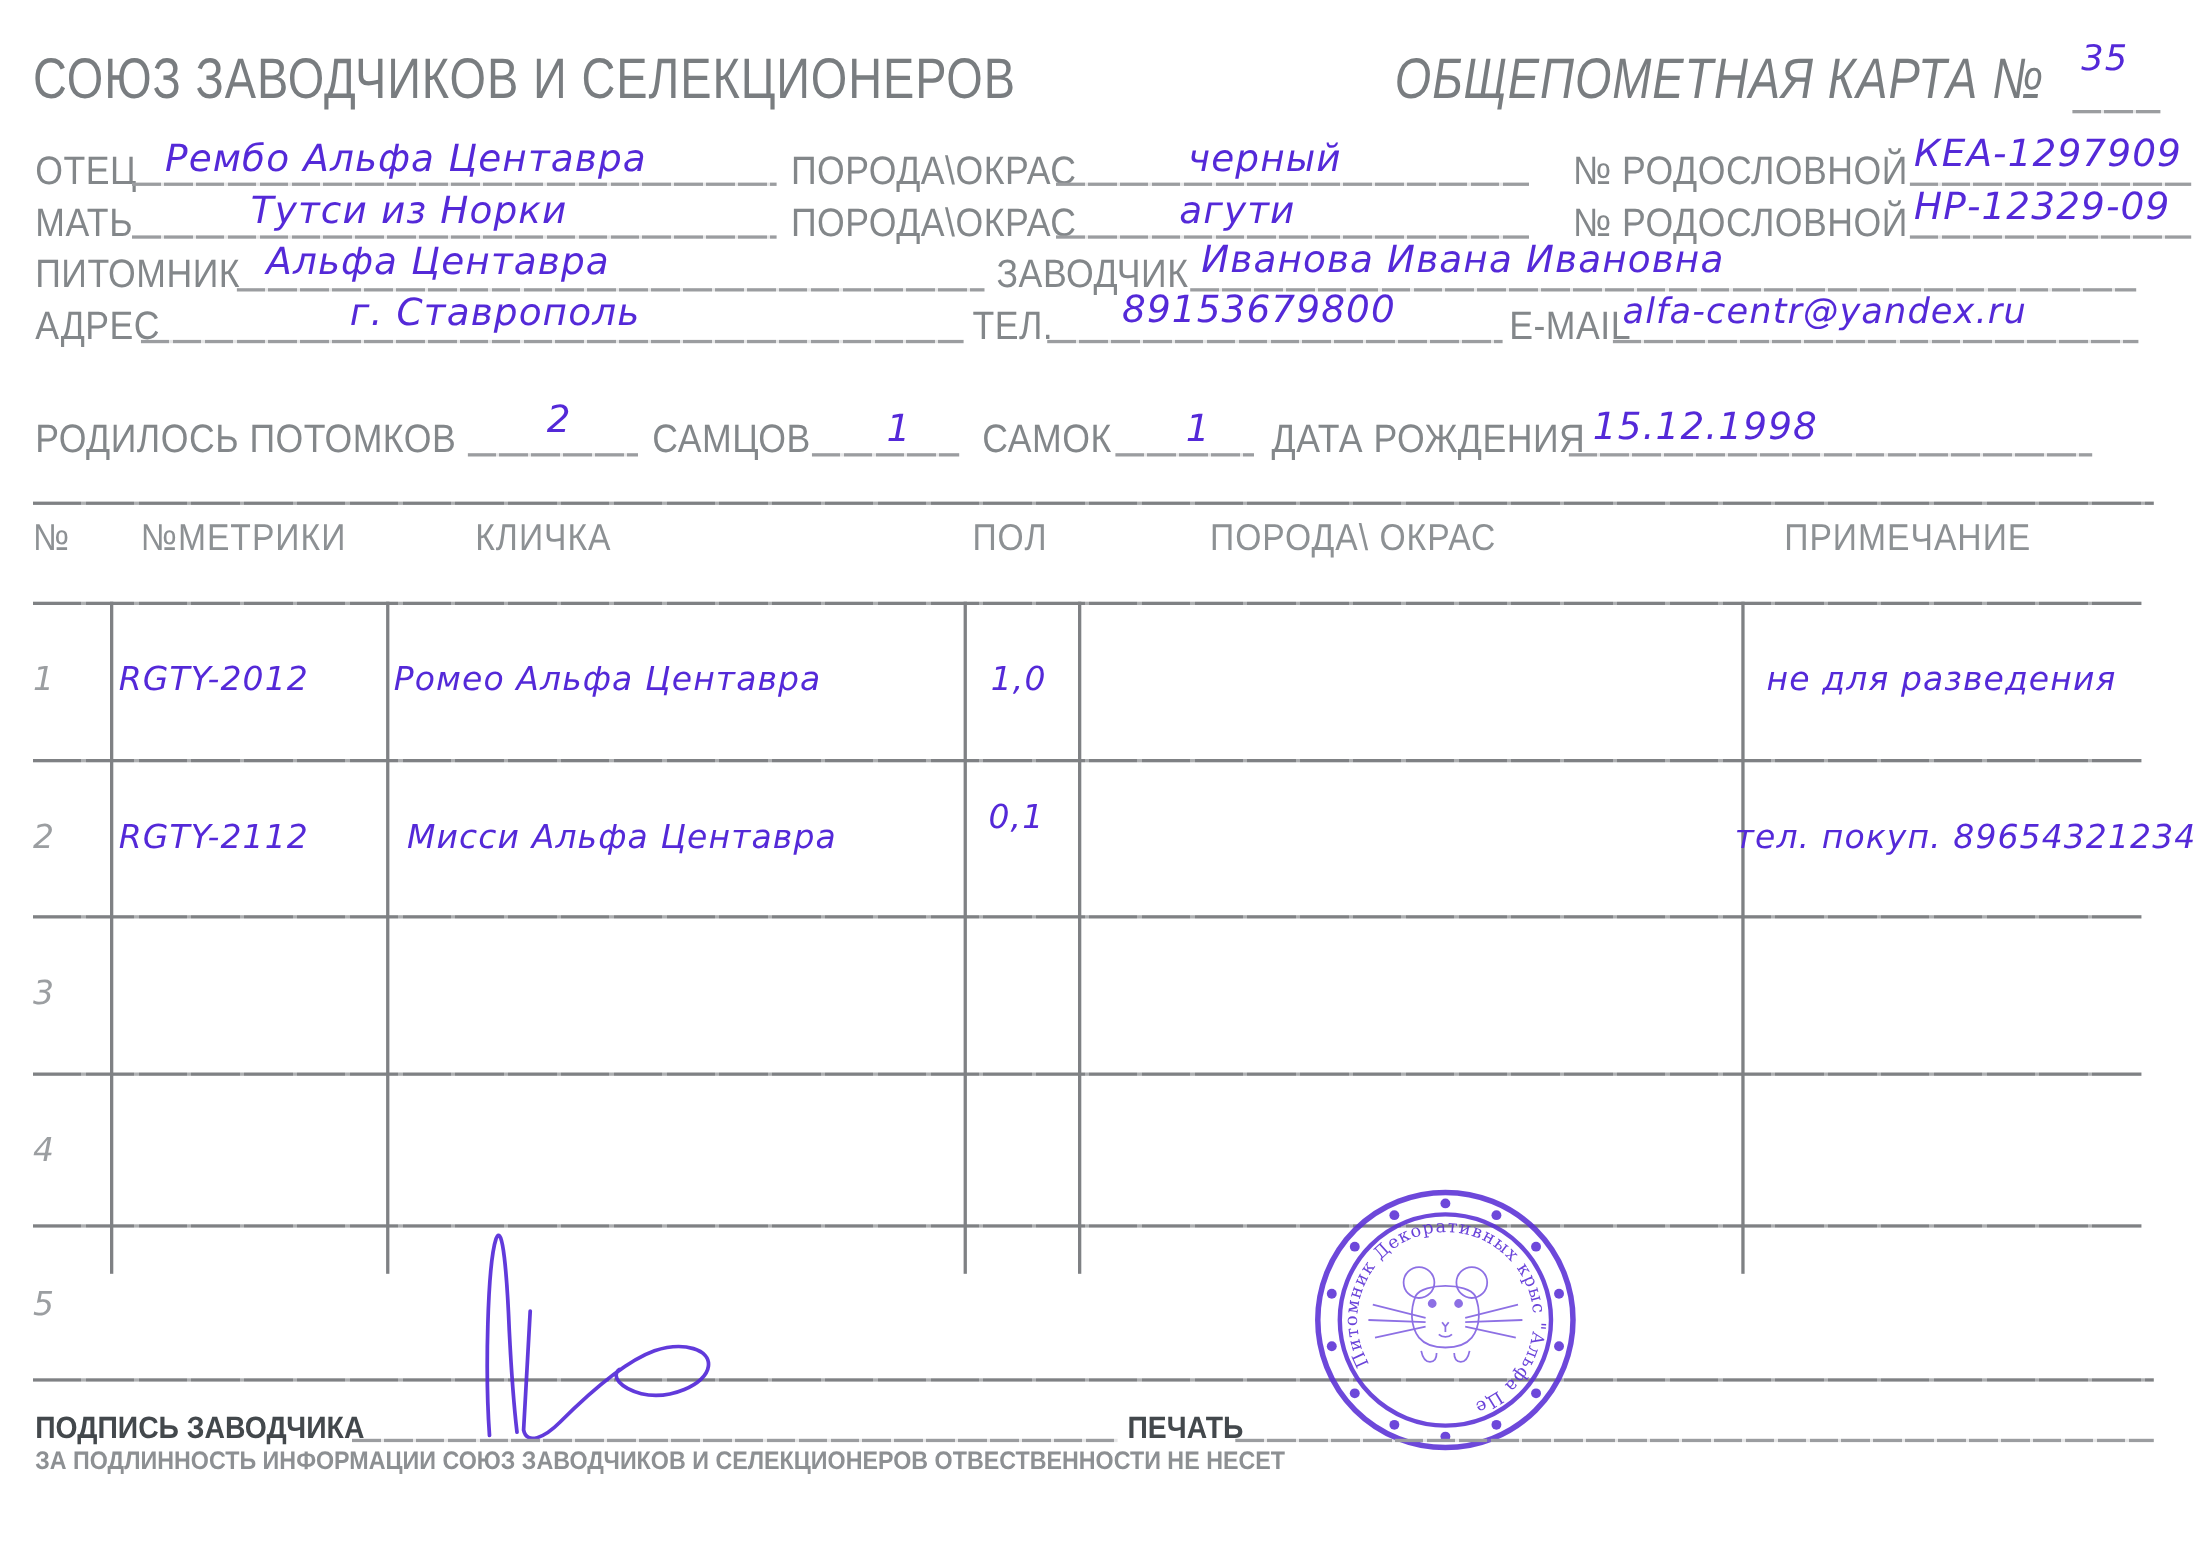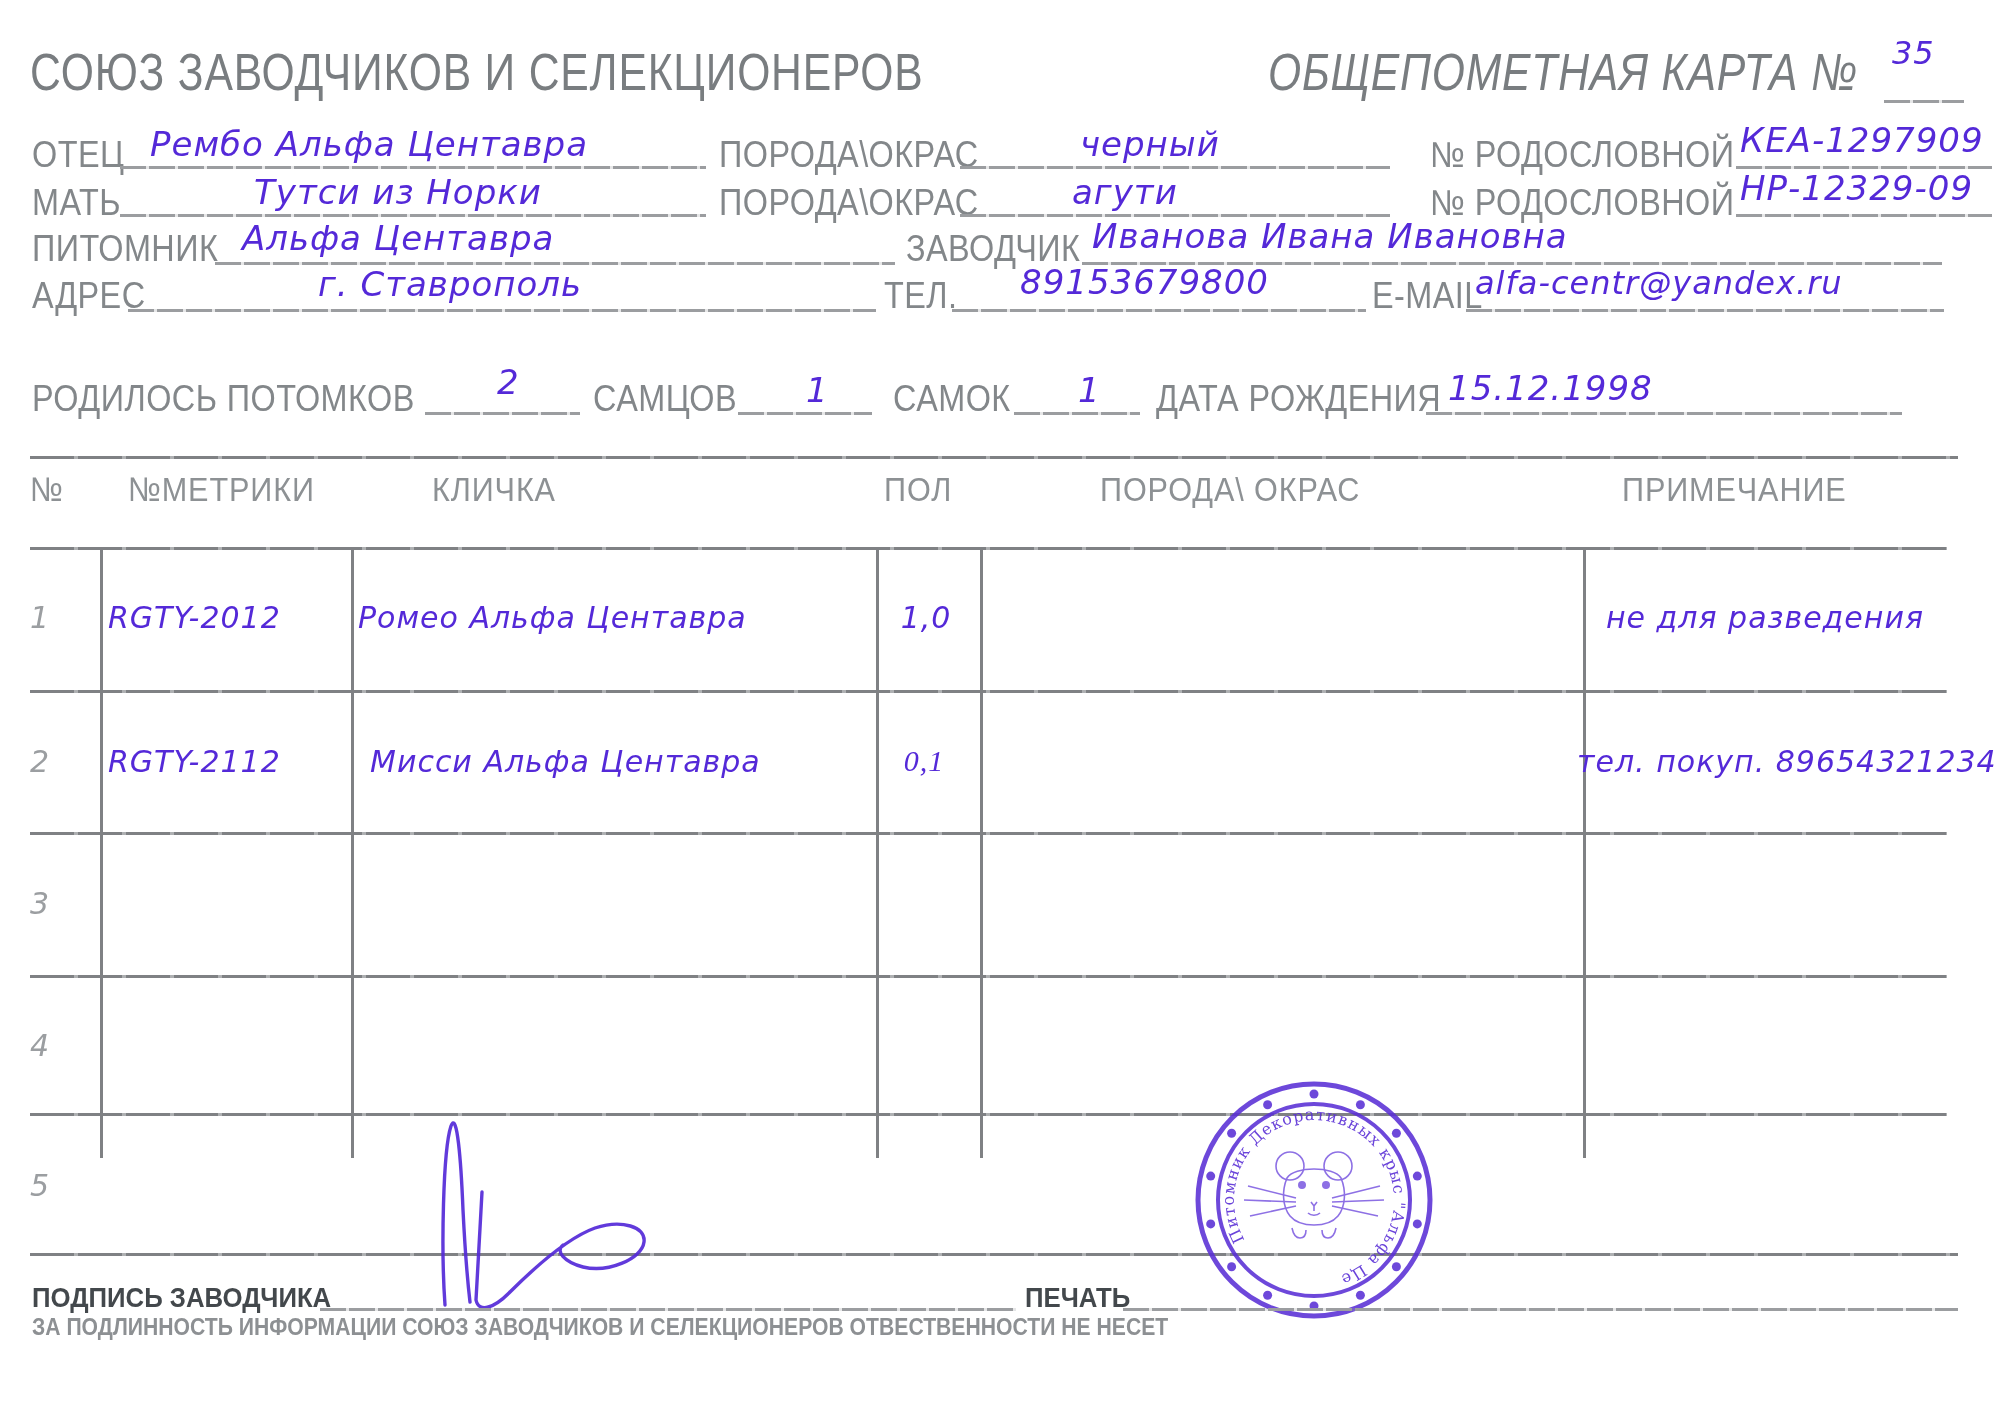--- a/index.html
+++ b/index.html
@@ -45,21 +45,21 @@
   <div class="hw" style="left:150px;top:124px;">Рембо Альфа Центавра</div>
   <div class="lbl" style="left:719px;top:134px;">ПОРОДА\ОКРАС</div>
   <div class="uline" style="left:960px;top:166px;width:430px;"></div>
   <div class="hw" style="left:1080px;top:124px;">черный</div>
   <div class="lbl" style="left:1430px;top:134px;">№ РОДОСЛОВНОЙ</div>
   <div class="uline" style="left:1736px;top:166px;width:256px;"></div>
   <div class="hw" style="left:1740px;top:120px;text-align:center;">КЕА-1297909</div>
 
   <div class="lbl" style="left:32px;top:182px;">МАТЬ</div>
   <div class="uline" style="left:120px;top:214px;width:586px;"></div>
-  <div class="hw" style="left:228px;top:172px;margin-left:26px;">Тутси из Норки</div>
+  <div class="hw" style="left:228px;top:172px;">Тутси из Норки</div>
   <div class="lbl" style="left:719px;top:182px;">ПОРОДА\ОКРАС</div>
   <div class="uline" style="left:960px;top:214px;width:430px;"></div>
   <div class="hw" style="left:1072px;top:172px;">агути</div>
   <div class="lbl" style="left:1430px;top:182px;">№ РОДОСЛОВНОЙ</div>
   <div class="uline" style="left:1736px;top:214px;width:256px;"></div>
   <div class="hw" style="left:1740px;top:168px;">НР-12329-09</div>
 
   <div class="lbl" style="left:32px;top:228px;">ПИТОМНИК</div>
   <div class="uline" style="left:215px;top:262px;width:680px;"></div>
   <div class="hw" style="left:242px;top:218px;">Альфа Центавра</div>
@@ -118,21 +118,21 @@
   <div class="rownum" style="left:30px;top:1028px;">4</div>
   <div class="rownum" style="left:30px;top:1168px;">5</div>
 
   <div class="hw small cell left" style="left:108px;top:600px;width:240px;">RGTY-2012</div>
   <div class="hw small cell left" style="left:358px;top:600px;width:515px;">Ромео Альфа Центавра</div>
   <div class="hw small cell" style="left:876px;top:600px;width:100px;">1,0</div>
   <div class="hw small cell" style="left:1583px;top:600px;width:364px;">не для разведения</div>
 
   <div class="hw small cell left" style="left:108px;top:744px;width:240px;">RGTY-2112</div>
   <div class="hw small cell left" style="left:370px;top:744px;width:515px;">Мисси Альфа Центавра</div>
-  <div class="hw small cell" style="left:876px;top:744px;width:96px;font-family:Liberation Serif, serif;">0,1</div>
+  <div class="hw small cell" style="left:876px;top:726px;width:96px;">0,1</div>
   <div class="hw small cell left" style="left:1577px;top:744px;width:380px;">тел. покуп. 89654321234</div>
 
   <div class="hw small cell" style="left:108px;top:886px;width:240px;"></div>
   <div class="hw small cell" style="left:108px;top:1028px;width:240px;"></div>
   <div class="hw small cell" style="left:108px;top:1168px;width:240px;"></div>
 
   <svg style="left:415px;top:1100px;" width="270" height="220" viewBox="0 0 270 220">
     <path d="M 30 205 C 26 150 28 50 36 26 C 42 10 46 60 48 110 C 50 150 53 185 55 202
              M 67 92 C 65 128 63 165 61 200
              M 61 200 C 64 214 80 207 94 193 C 116 171 152 138 180 128

